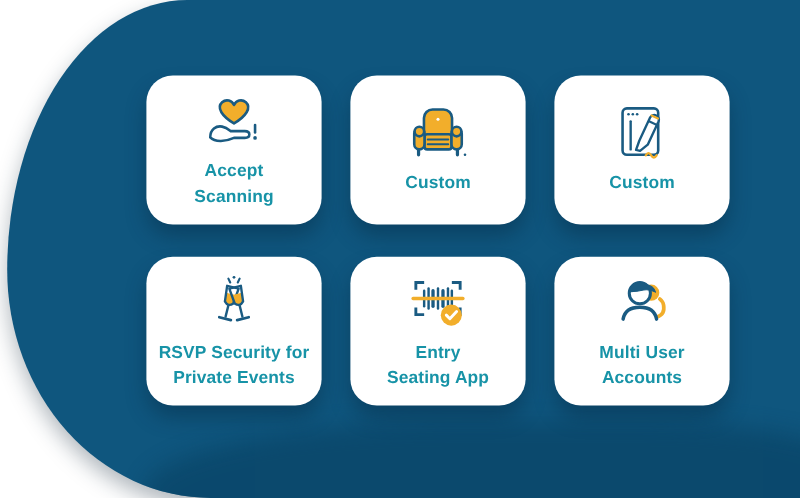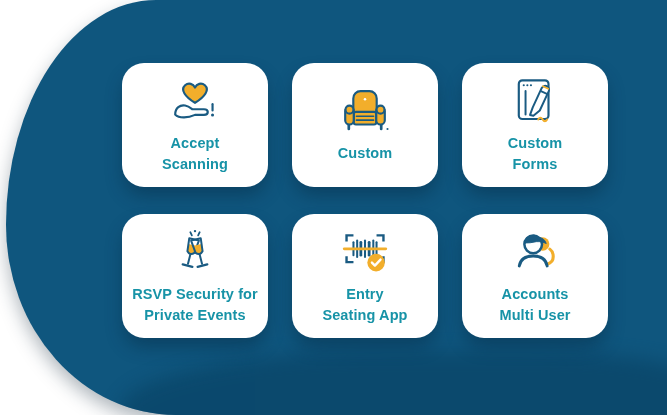--- a/index.html
+++ b/index.html
@@ -84,21 +84,20 @@
             <circle cx="25.5" cy="8.5" r="1.2" fill="#1A5B82"></circle>
             <path d="M19.5 15 V41" stroke="#1A5B82" stroke-width="2.2" stroke-linecap="round"></path>
             <path d="M24.5 41.5 L27.5 33 L37.5 11.5 A4.3 4.3 0 0 1 45.3 15.1 L35.3 36.6 L28.2 42.4 Z" fill="#ffffff" stroke="#1A5B82" stroke-width="2.2" stroke-linejoin="round"></path>
             <path d="M36 14.8 L43.8 18.4" stroke="#1A5B82" stroke-width="2"></path>
             <path d="M38.8 9.6 L44.8 12.4" stroke="#F2AE2B" stroke-width="2" stroke-linecap="round"></path>
             <path d="M33.5 46.5 Q36 42.5 38.5 46.5 T43.5 46.5" fill="none" stroke="#F2AE2B" stroke-width="2.2" stroke-linecap="round"></path>
           </svg>
         </div>
         <div class="label">
           <div>Custom</div>
-          <div>Forms</div>
         </div>
       </div>
       <div class="card">
         <div class="icon">
           <svg width="54" height="48" viewBox="0 0 60 52">
             <g transform="rotate(14 21 44)">
               <path d="M16.3 17.5 H25.7 L25 25.5 Q21 30 17 25.5 Z" fill="#F2AE2B"></path>
               <path d="M15.5 11 H26.5 L25 25.5 Q21 30 17 25.5 Z" fill="none" stroke="#1A5B82" stroke-width="2.2" stroke-linejoin="round"></path>
               <path d="M21 28.5 V39" stroke="#1A5B82" stroke-width="2.2" stroke-linecap="round"></path>
               <path d="M15.5 41 H26.5" stroke="#1A5B82" stroke-width="2.6" stroke-linecap="round"></path>
@@ -150,18 +149,18 @@
         <div class="icon">
           <svg width="54" height="48" viewBox="0 0 60 52">
             <circle cx="38.5" cy="17" r="7.5" fill="#F2AE2B"></circle>
             <path d="M43.5 39.5 Q51.5 37.5 50 28.5 Q49.3 24.8 46.5 22.8" fill="none" stroke="#F2AE2B" stroke-width="3.4" stroke-linecap="round"></path>
             <circle cx="28" cy="17.5" r="9.8" fill="#ffffff" stroke="#1A5B82" stroke-width="2.8"></circle>
             <path d="M18.2 16 A9.8 9.8 0 0 1 34 9.5 Q40.5 10.5 42.5 16.5 Q36.5 13.5 31.5 14.5 Q24.5 16.2 18.2 16 Z" fill="#1A5B82" stroke="#1A5B82" stroke-width="1" stroke-linejoin="round"></path>
             <path d="M12.5 41.5 Q14.5 30.5 28 30.5 Q41.5 30.5 43.5 41.5" fill="none" stroke="#1A5B82" stroke-width="3.2" stroke-linecap="round"></path>
           </svg>
         </div>
         <div class="label">
+          <div>Multi User</div>
           <div>Accounts</div>
-          <div>Multi User</div>
         </div>
       </div>
     </div>
 </div>
 
 </body></html>

